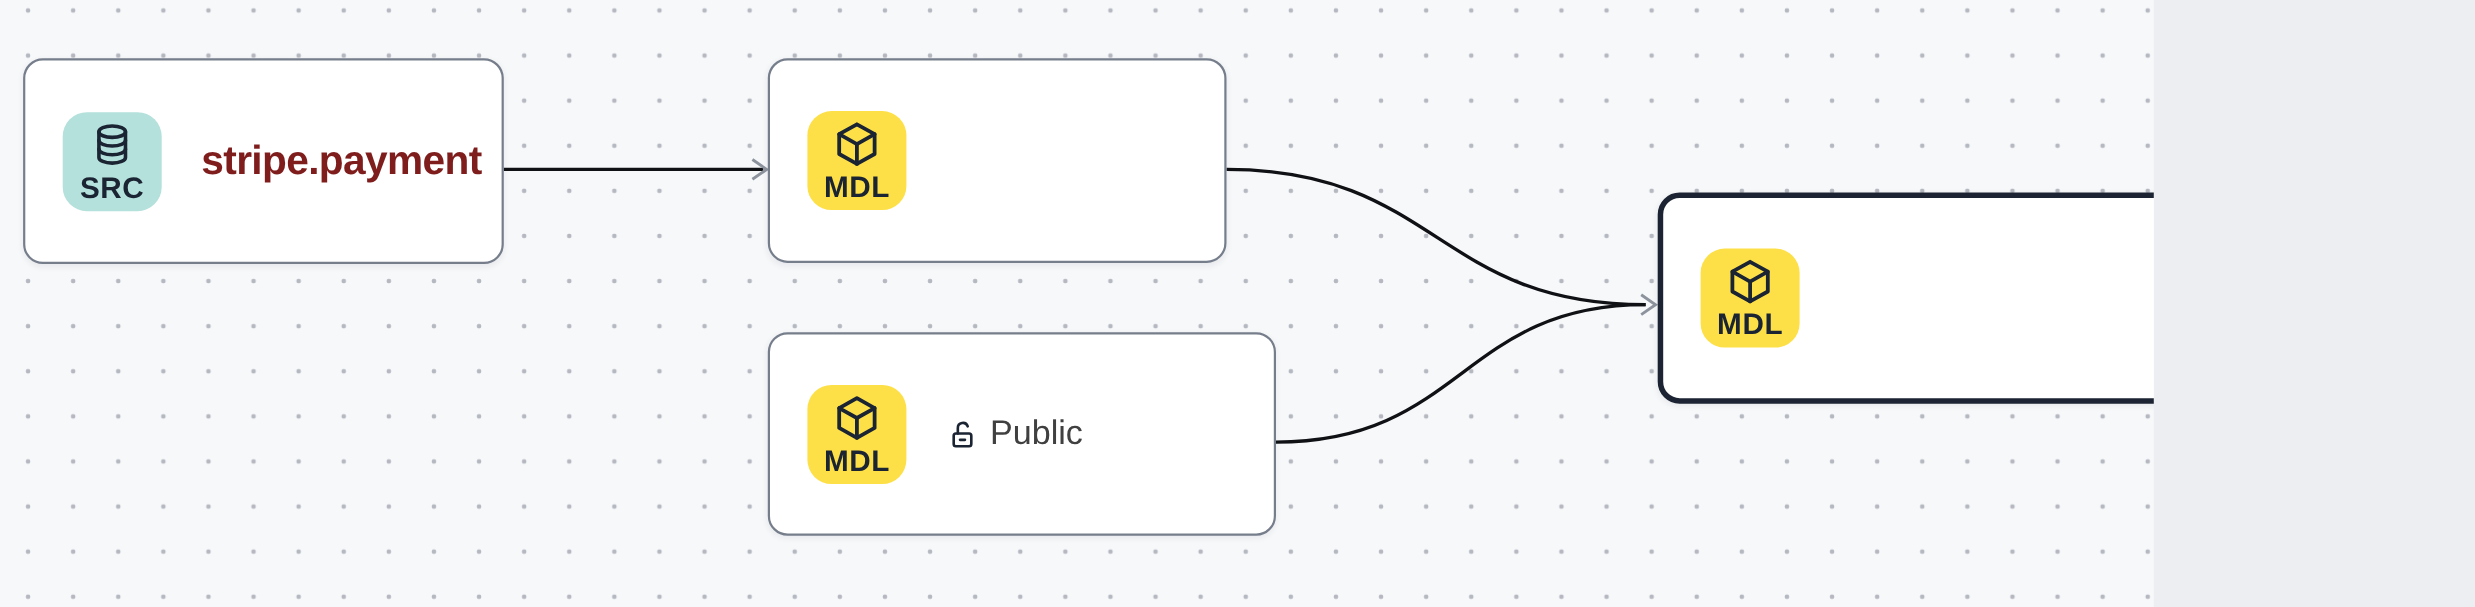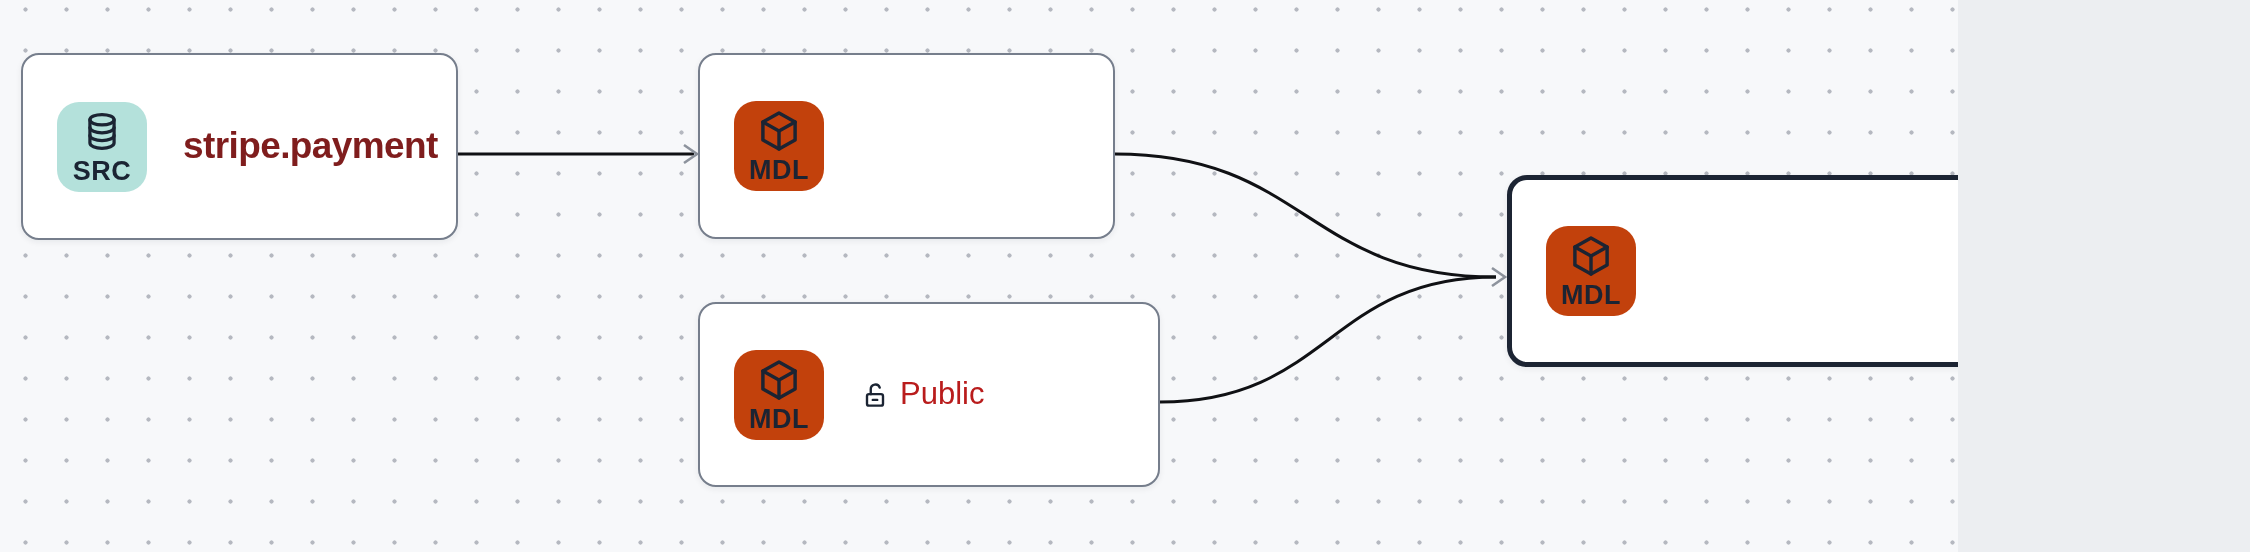--- a/index.html
+++ b/index.html
@@ -33,34 +33,34 @@
   .n2{left:698px;top:53px;width:417px;height:186px;}
   .n3{left:698px;top:302px;width:462px;height:185px;}
   .n4{left:1507px;top:175px;width:708px;height:192px;}
   .badge{
     flex:0 0 auto;
     width:90px;height:90px;border-radius:22px;
     display:flex;flex-direction:column;align-items:center;justify-content:center;
     gap:1px;
   }
   .badge.src{background:#b4e1db;}
-  .badge.mdl{background:#c2410c;align-items:center;}
+  .badge.mdl{background:#fde047;align-items:center;}
   .badge svg{display:block;}
   .badge-label{
     font-size:27px;font-weight:700;color:#1b2433;
     letter-spacing:0.5px;line-height:1;margin-top:2px;
   }
   .node-text{display:flex;flex-direction:column;justify-content:center;gap:7px;min-width:0;}
   .node-title{
     font-size:37px;font-weight:700;color:#7f1d1d;
     letter-spacing:-0.6px;white-space:nowrap;line-height:1.1;
   }
   .node-sub{
     display:flex;align-items:center;gap:10px;
-    font-size:31px;font-weight:400;color:#b91c1c;line-height:1.1;
+    font-size:31px;font-weight:400;color:#404040;line-height:1.1;
   }
   .node-sub svg{display:block;}
   .icon-stroke{stroke:#1b2433;fill:none;stroke-linecap:round;stroke-linejoin:round;}
 </style>
 </head>
 <body>
 
 <div class="canvas">
 
   <svg class="edges" viewBox="0 0 2250 552" xmlns="http://www.w3.org/2000/svg">

